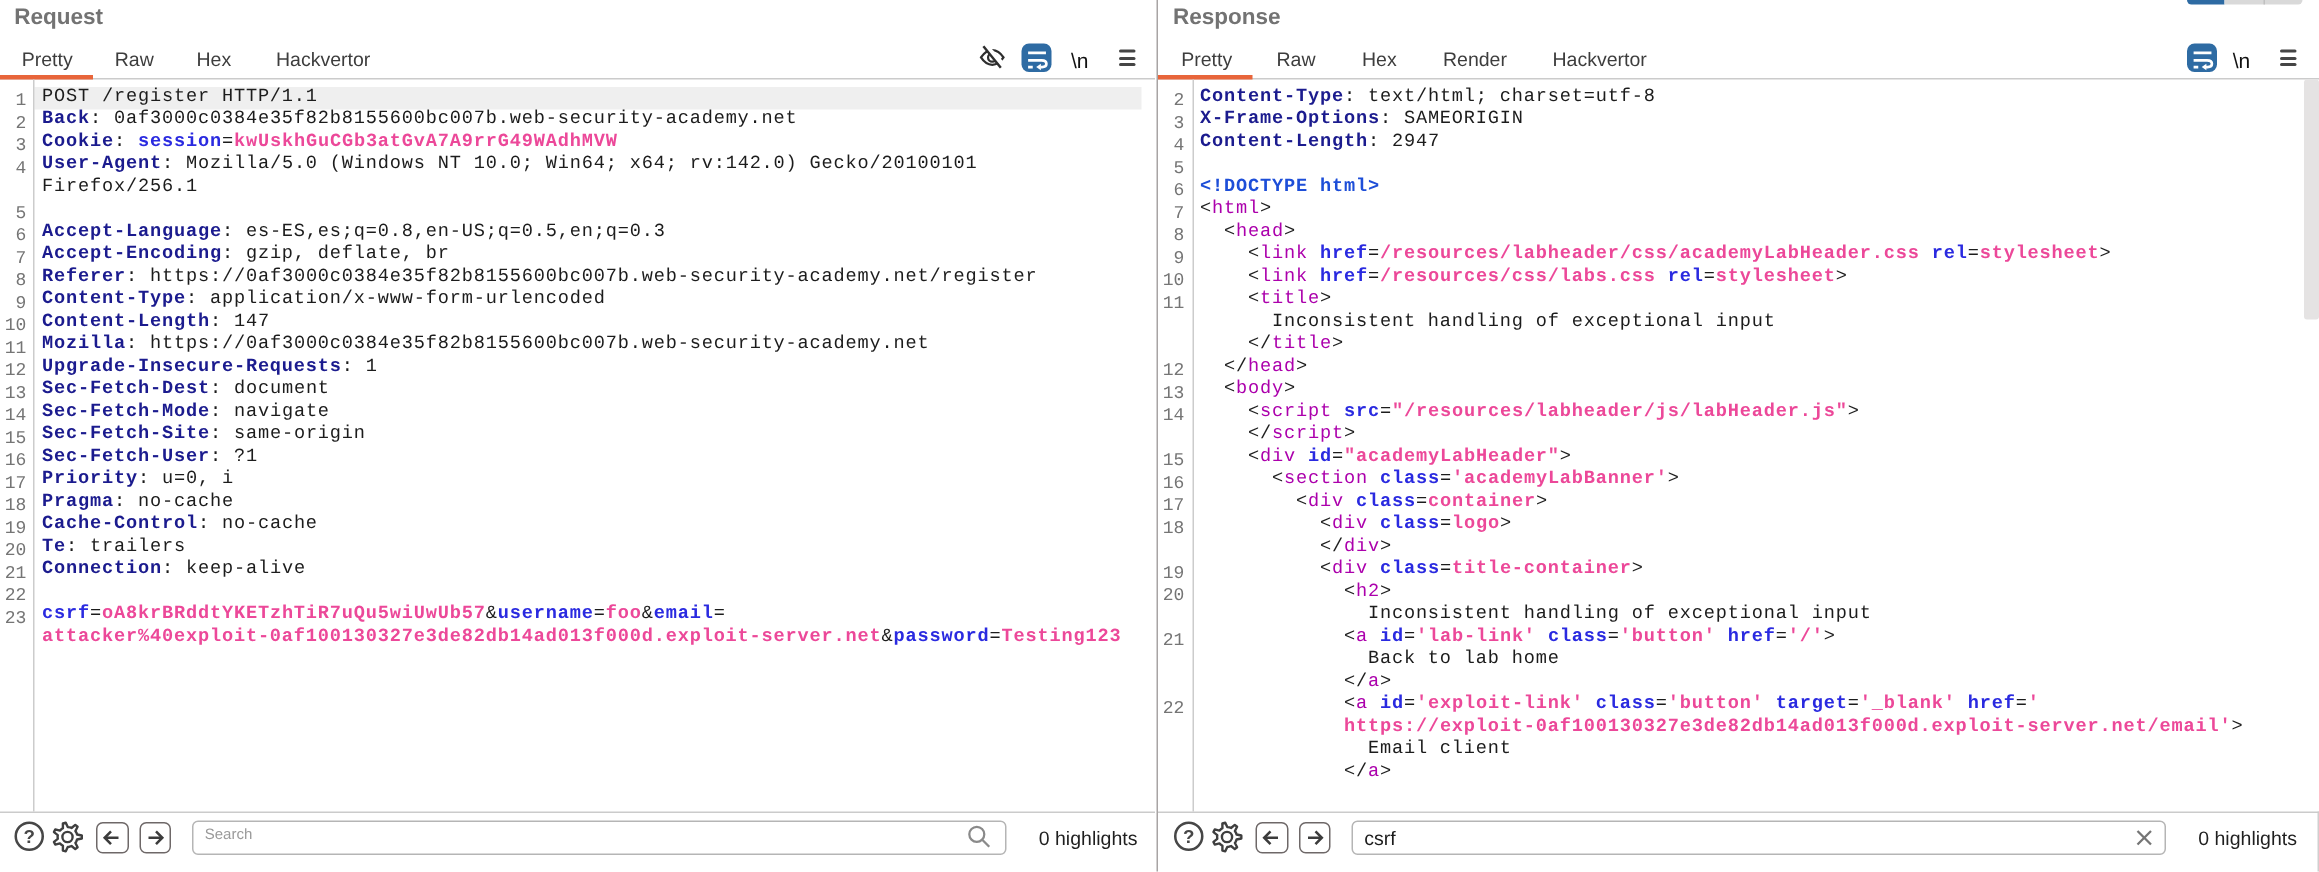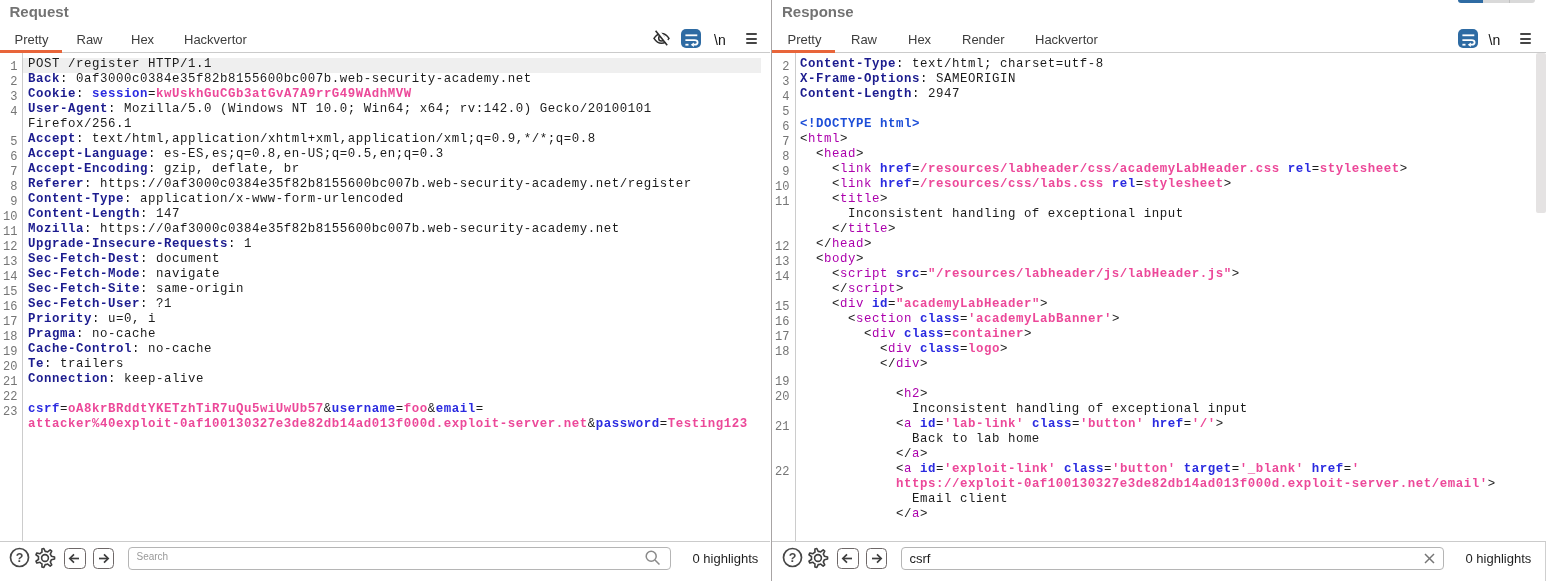--- a/index.html
+++ b/index.html
@@ -49,21 +49,21 @@
 <div style="position:absolute;left:745.5px;top:37.6px;width:11px;height:2.3px;background:#454545;border-radius:1px"></div>
 <div style="position:absolute;left:745.5px;top:42.2px;width:11px;height:2.3px;background:#454545;border-radius:1px"></div>
 <div style="position:absolute;left:22.5px;top:57.5px;width:738px;height:15px;background:#efefef"></div>
 <div style="position:absolute;left:21.5px;top:53px;width:1px;height:488px;background:#ccc"></div>
 <div class="code" style="left:0;width:770px">
 <div class="row cur"><span class="n">1</span><span class="t">POST /register HTTP/1.1</span></div>
 <div class="row"><span class="n">2</span><span class="t"><span class="h">Back</span>: 0af3000c0384e35f82b8155600bc007b.web-security-academy.net</span></div>
 <div class="row"><span class="n">3</span><span class="t"><span class="h">Cookie</span>: <span class="p">session</span>=<span class="v">kwUskhGuCGb3atGvA7A9rrG49WAdhMVW</span></span></div>
 <div class="row"><span class="n">4</span><span class="t"><span class="h">User-Agent</span>: Mozilla/5.0 (Windows NT 10.0; Win64; x64; rv:142.0) Gecko/20100101</span></div>
 <div class="row"><span class="n"></span><span class="t">Firefox/256.1</span></div>
-<div class="row"><span class="n">5</span><span class="t"><span class="h">Accept</span>: text/html,application/xhtml+xml,application/xml;q=0.9,*/*;q=0.8</span></div>
+<div class="row"><span class="n">5</span></div>
 <div class="row"><span class="n">6</span><span class="t"><span class="h">Accept-Language</span>: es-ES,es;q=0.8,en-US;q=0.5,en;q=0.3</span></div>
 <div class="row"><span class="n">7</span><span class="t"><span class="h">Accept-Encoding</span>: gzip, deflate, br</span></div>
 <div class="row"><span class="n">8</span><span class="t"><span class="h">Referer</span>: https://0af3000c0384e35f82b8155600bc007b.web-security-academy.net/register</span></div>
 <div class="row"><span class="n">9</span><span class="t"><span class="h">Content-Type</span>: application/x-www-form-urlencoded</span></div>
 <div class="row"><span class="n">10</span><span class="t"><span class="h">Content-Length</span>: 147</span></div>
 <div class="row"><span class="n">11</span><span class="t"><span class="h">Mozilla</span>: https://0af3000c0384e35f82b8155600bc007b.web-security-academy.net</span></div>
 <div class="row"><span class="n">12</span><span class="t"><span class="h">Upgrade-Insecure-Requests</span>: 1</span></div>
 <div class="row"><span class="n">13</span><span class="t"><span class="h">Sec-Fetch-Dest</span>: document</span></div>
 <div class="row"><span class="n">14</span><span class="t"><span class="h">Sec-Fetch-Mode</span>: navigate</span></div>
 <div class="row"><span class="n">15</span><span class="t"><span class="h">Sec-Fetch-Site</span>: same-origin</span></div>
@@ -154,21 +154,21 @@
 <div class="row"><span class="n"></span><span class="t">    &lt;/<span class="tg">title</span>&gt;</span></div>
 <div class="row"><span class="n">12</span><span class="t">  &lt;/<span class="tg">head</span>&gt;</span></div>
 <div class="row"><span class="n">13</span><span class="t">  &lt;<span class="tg">body</span>&gt;</span></div>
 <div class="row"><span class="n">14</span><span class="t">    &lt;<span class="tg">script</span> <span class="p">src</span>=<span class="v">"/resources/labheader/js/labHeader.js"</span>&gt;</span></div>
 <div class="row"><span class="n"></span><span class="t">    &lt;/<span class="tg">script</span>&gt;</span></div>
 <div class="row"><span class="n">15</span><span class="t">    &lt;<span class="tg">div</span> <span class="p">id</span>=<span class="v">"academyLabHeader"</span>&gt;</span></div>
 <div class="row"><span class="n">16</span><span class="t">      &lt;<span class="tg">section</span> <span class="p">class</span>=<span class="v">'academyLabBanner'</span>&gt;</span></div>
 <div class="row"><span class="n">17</span><span class="t">        &lt;<span class="tg">div</span> <span class="p">class</span>=<span class="v">container</span>&gt;</span></div>
 <div class="row"><span class="n">18</span><span class="t">          &lt;<span class="tg">div</span> <span class="p">class</span>=<span class="v">logo</span>&gt;</span></div>
 <div class="row"><span class="n"></span><span class="t">          &lt;/<span class="tg">div</span>&gt;</span></div>
-<div class="row"><span class="n">19</span></div>
+<div class="row"><span class="n">19</span><span class="t">          &lt;<span class="tg">div</span> <span class="p">class</span>=<span class="v">title-container</span>&gt;</span></div>
 <div class="row"><span class="n">20</span><span class="t">            &lt;<span class="tg">h2</span>&gt;</span></div>
 <div class="row"><span class="n"></span><span class="t">              Inconsistent handling of exceptional input</span></div>
 <div class="row"><span class="n">21</span><span class="t">            &lt;<span class="tg">a</span> <span class="p">id</span>=<span class="v">'lab-link'</span> <span class="p">class</span>=<span class="v">'button'</span> <span class="p">href</span>=<span class="v">'/'</span>&gt;</span></div>
 <div class="row"><span class="n"></span><span class="t">              Back to lab home</span></div>
 <div class="row"><span class="n"></span><span class="t">            &lt;/<span class="tg">a</span>&gt;</span></div>
 <div class="row"><span class="n">22</span><span class="t">            &lt;<span class="tg">a</span> <span class="p">id</span>=<span class="v">'exploit-link'</span> <span class="p">class</span>=<span class="v">'button'</span> <span class="p">target</span>=<span class="v">'_blank'</span> <span class="p">href</span>=<span class="v">'</span></span></div>
 <div class="row"><span class="n"></span><span class="t">            <span class="v">https://exploit-0af100130327e3de82db14ad013f000d.exploit-server.net/email'</span>&gt;</span></div>
 <div class="row"><span class="n"></span><span class="t">              Email client</span></div>
 <div class="row"><span class="n"></span><span class="t">            &lt;/<span class="tg">a</span>&gt;</span></div>
 </div>

